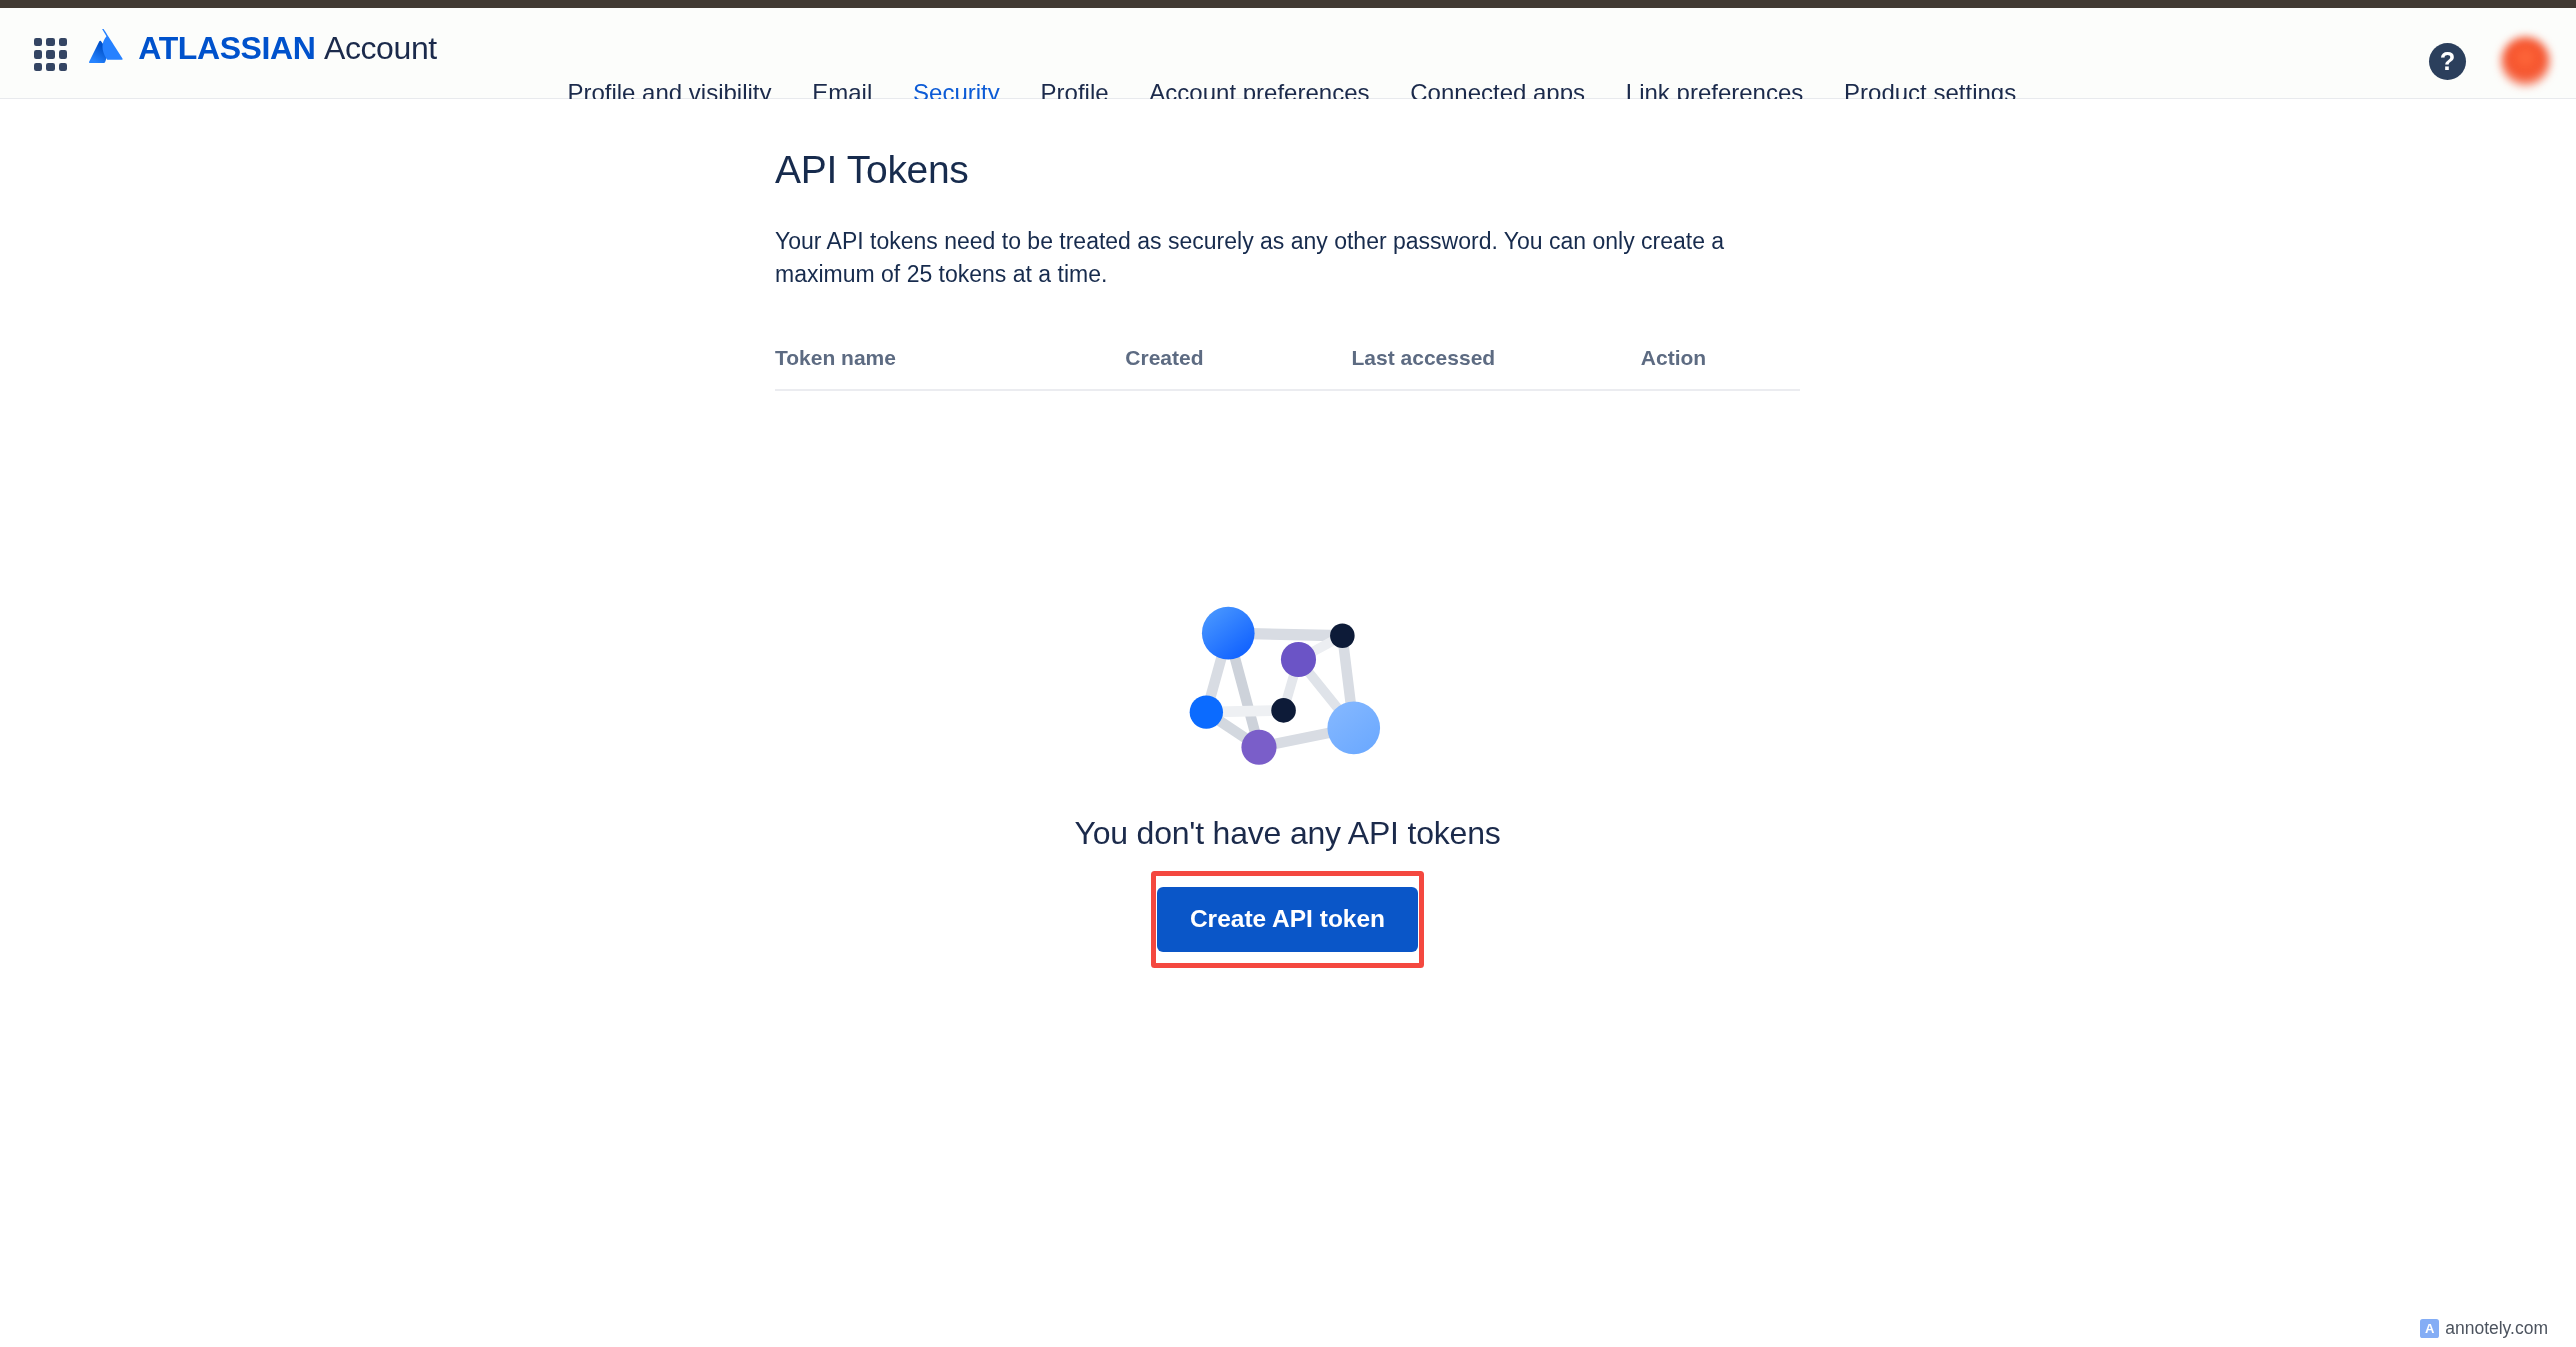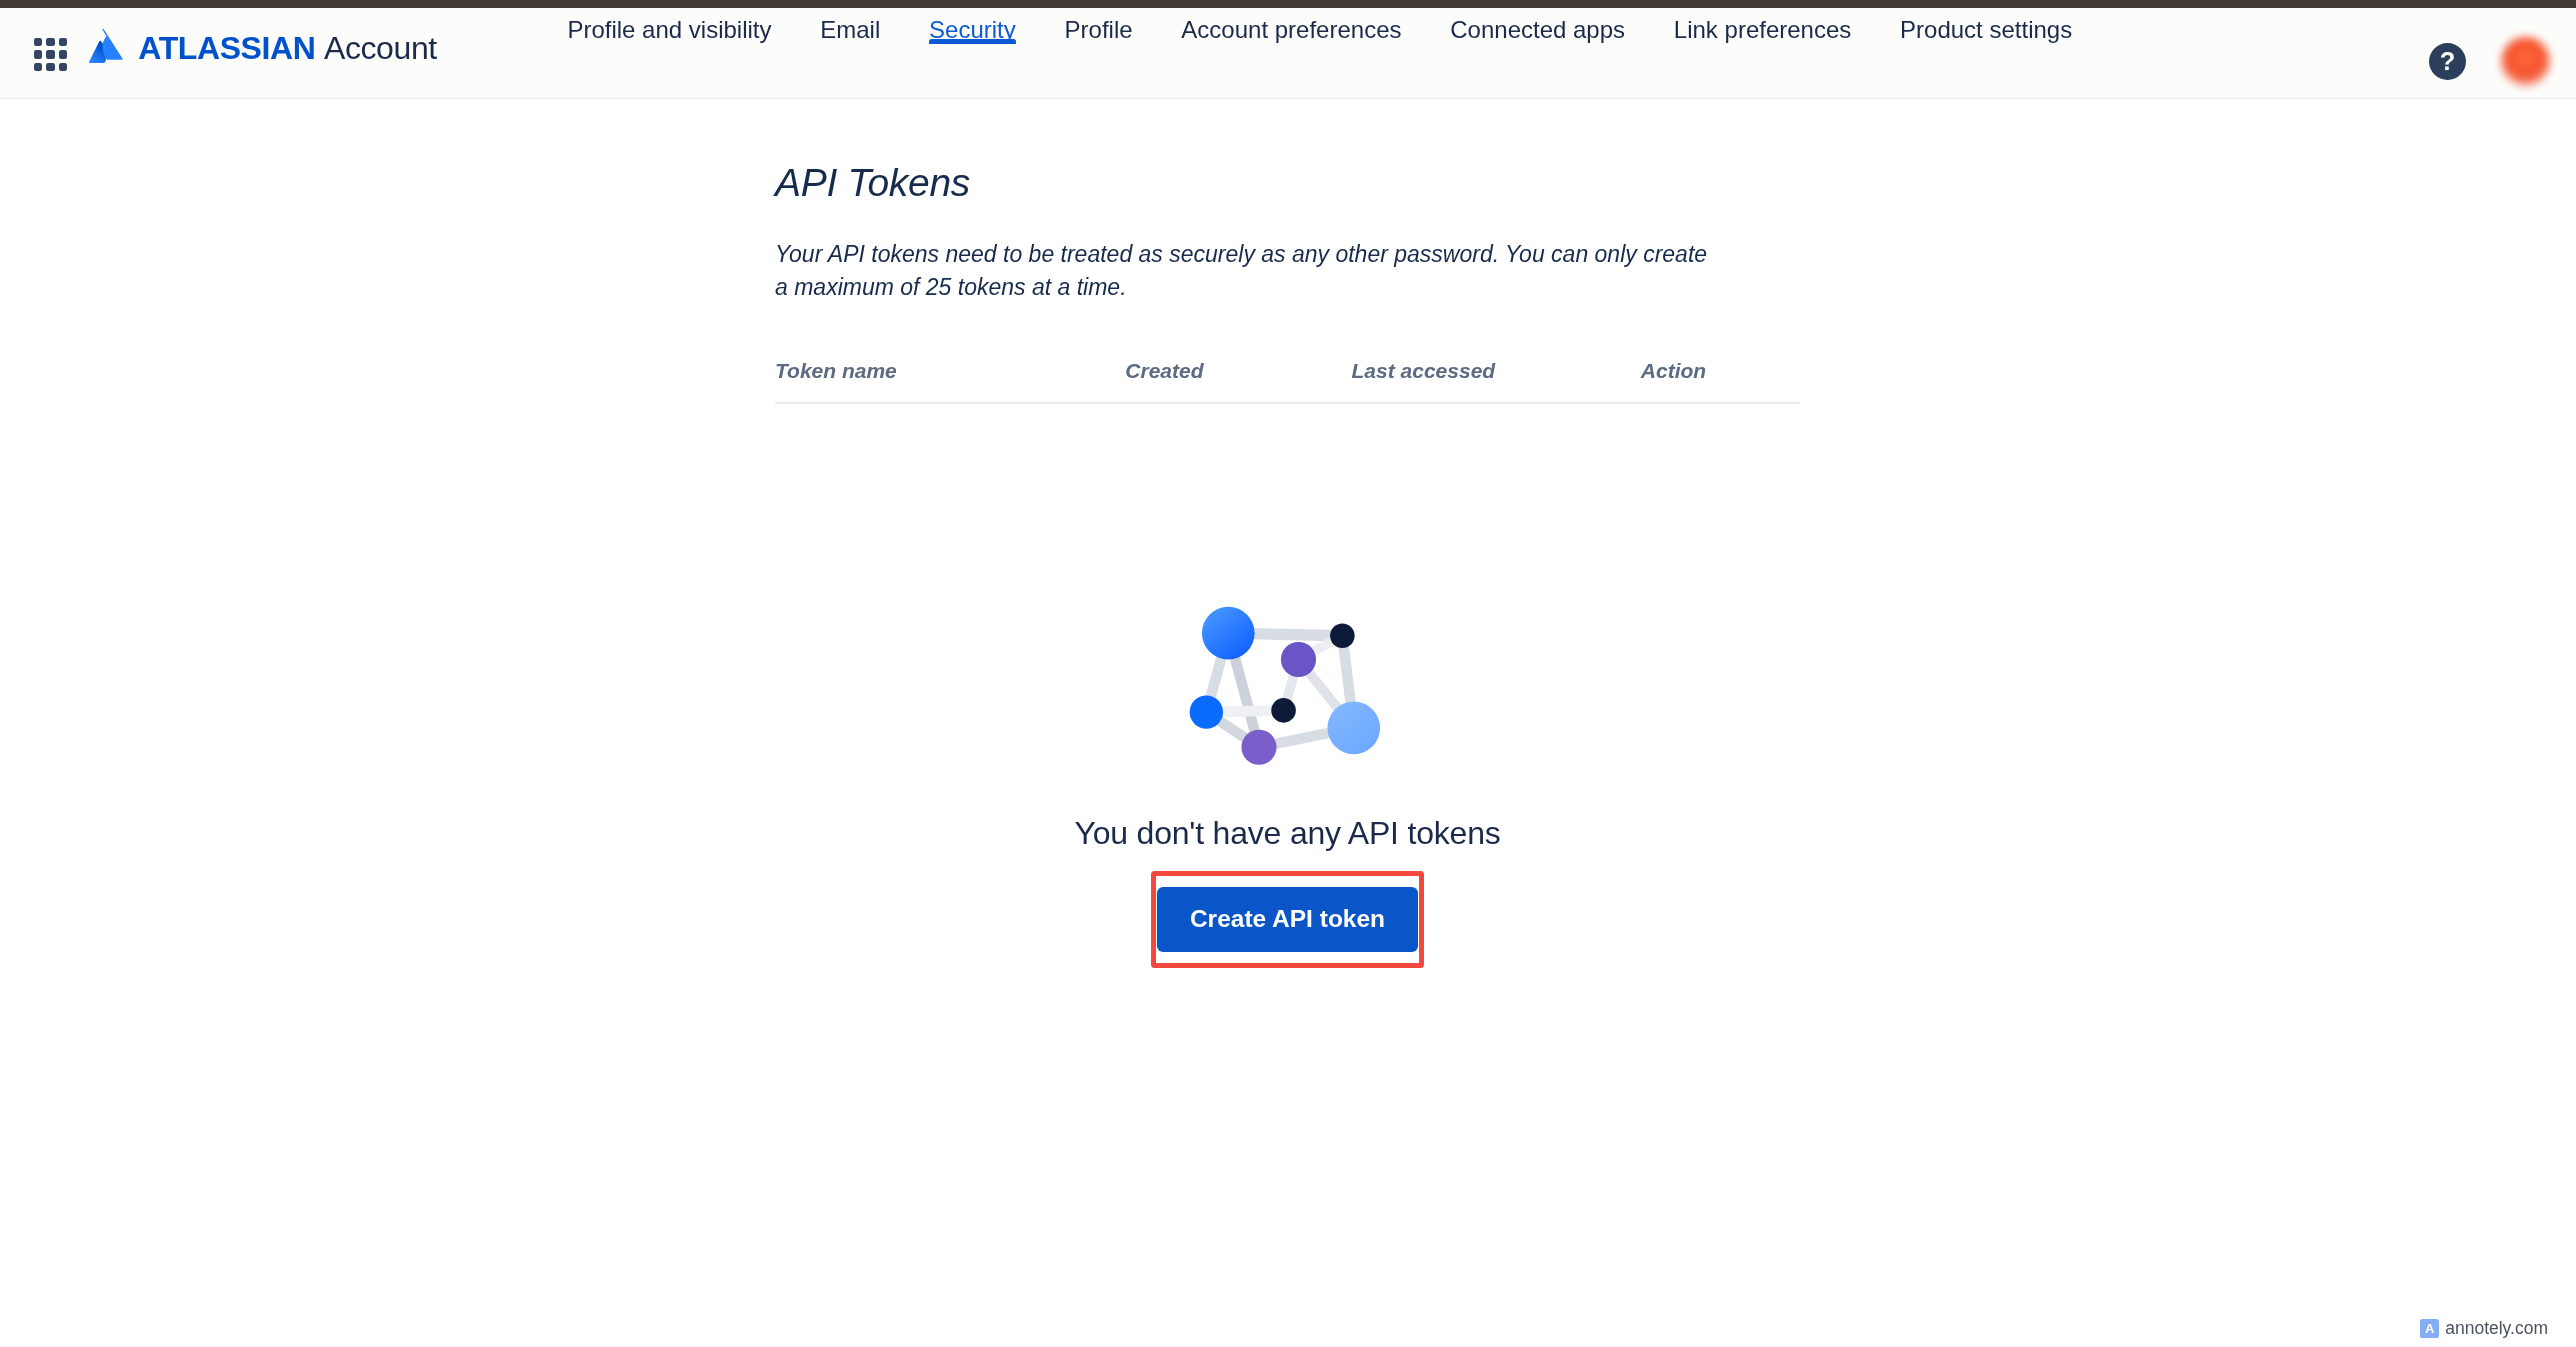--- a/index.html
+++ b/index.html
@@ -49,22 +49,22 @@
     font-size:32px; letter-spacing:-0.4px;
     white-space:nowrap; line-height:1;
   }
   .brand-text .b1 { font-weight:bold; color:#0052cc; }
   .brand-text .b2 { font-weight:400; color:#1b2a4b; }
 
   
   .nav {
     position:absolute; left:549px; top:8px;
     height:91px;
-    display:flex; align-items:flex-start;
-    gap:12px;
+    display:flex; align-items:flex-end;
+    gap:4px;
   }
   .nav-item {
     display:flex; align-items:center;
     padding:0 18.4px;
     font-size:24px;
     color:#1b2a4b;
     white-space:nowrap;
     cursor:pointer;
     position:relative;
     text-decoration:none;
@@ -94,21 +94,21 @@
     cursor:pointer;
   }
 
   
   .main {
     position:absolute; top:99px; left:0;
     width:2576px; height:1249px;
     background:#fff;
   }
   .content {
-    position:absolute; left:775px; top:16px; width:1025px;font-style:italic;
+    position:absolute; left:775px; top:3px; width:1025px;
   }
   .page-title {
     font-size:39px; font-weight:500; color:#172b4d;
     letter-spacing:-0.3px;
     margin-top:46px;
   }
   .para {
     font-size:23px; color:#172b4d; line-height:1.42;
     margin-top:33px; max-width:951px;
   }

